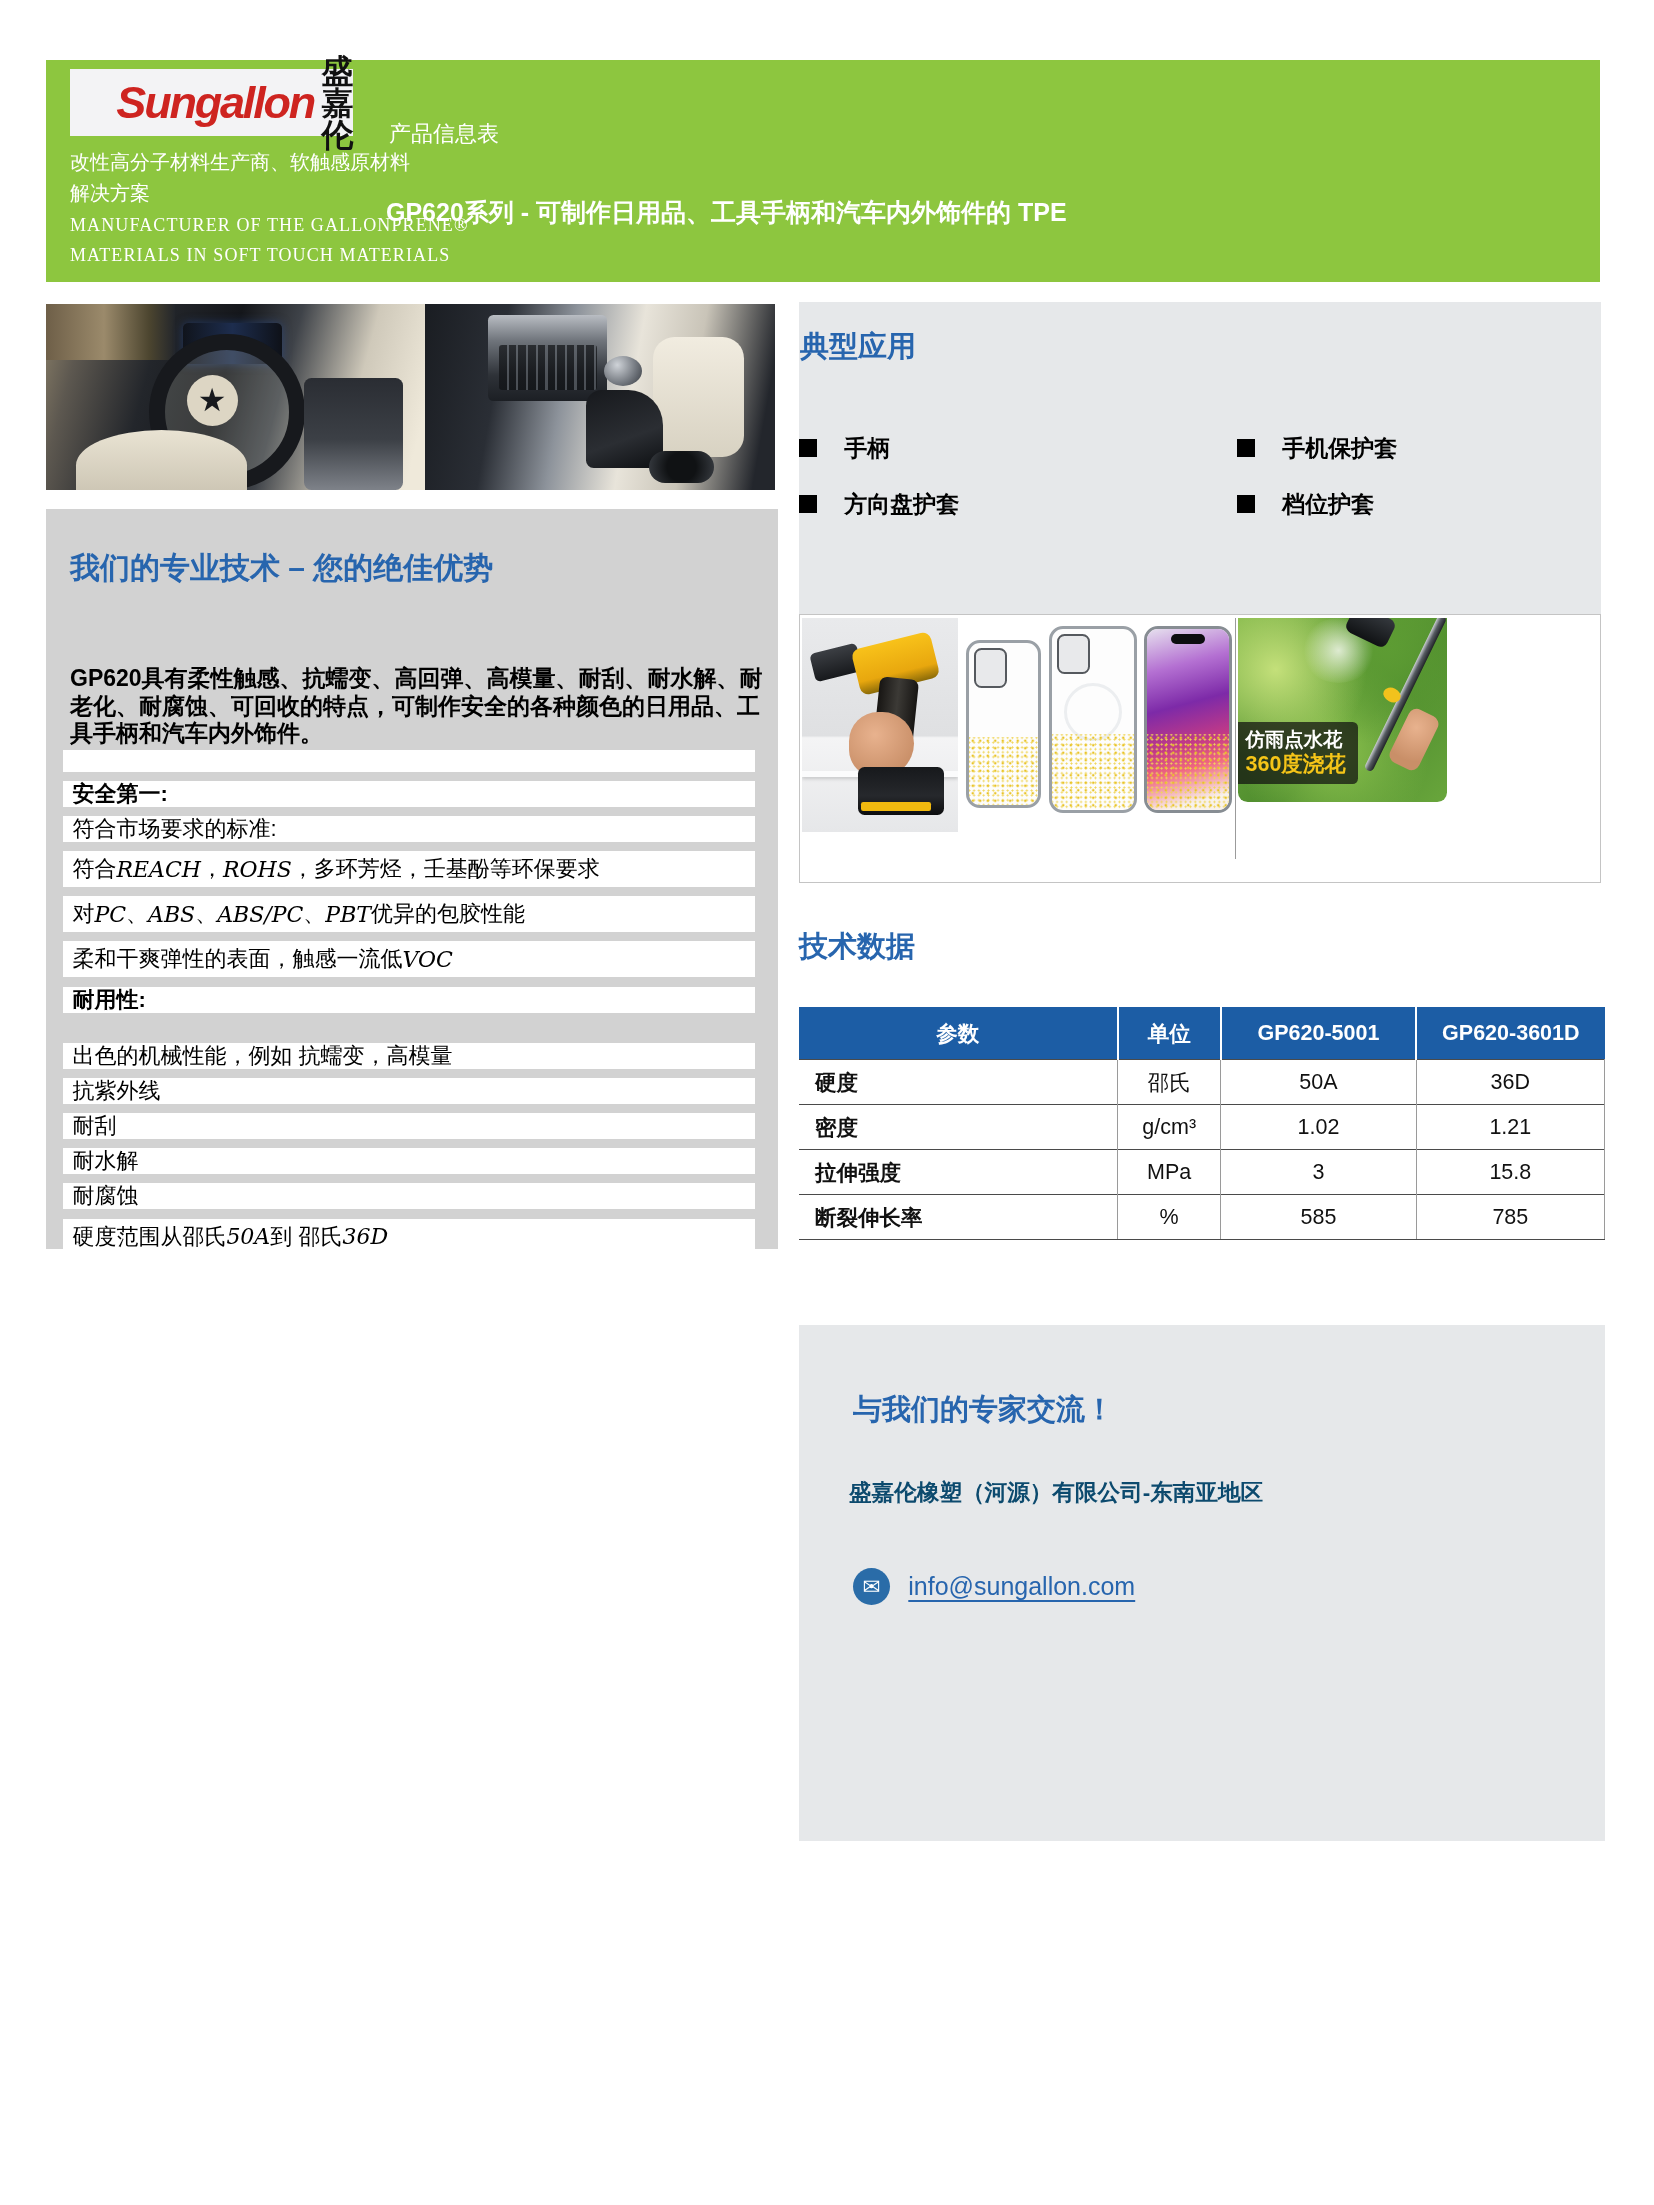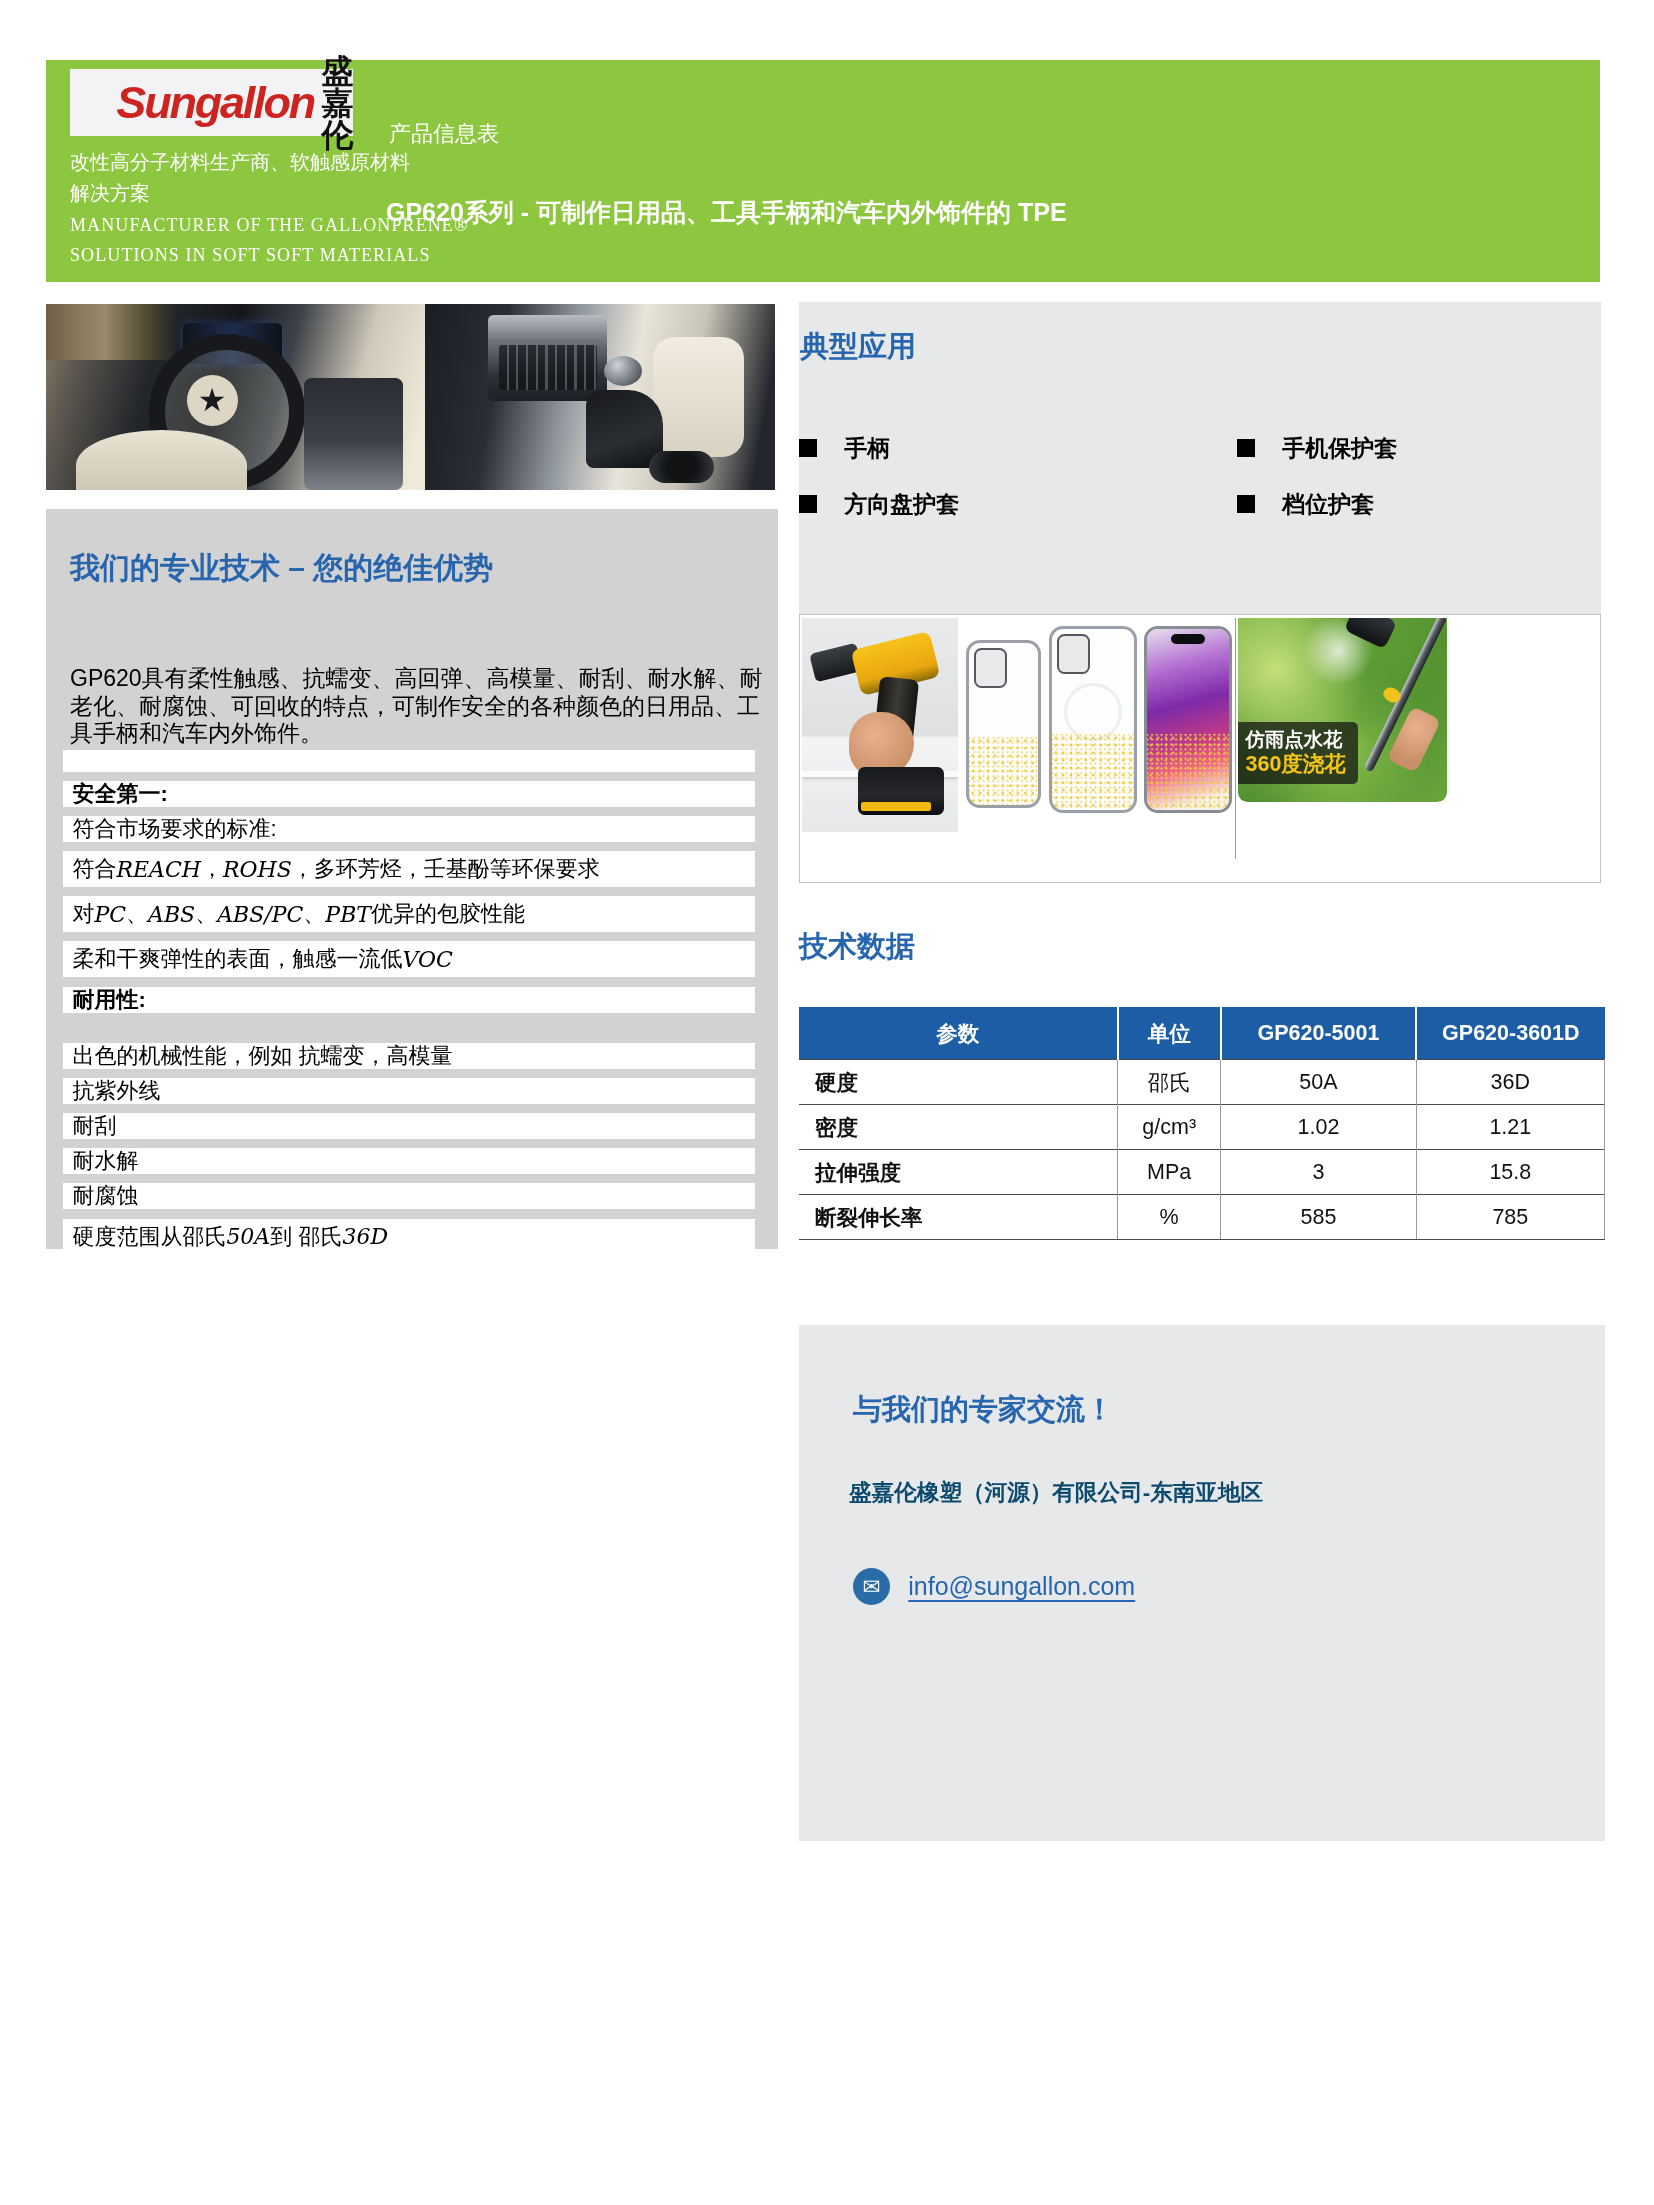--- a/index.html
+++ b/index.html
@@ -59,21 +59,21 @@
   .app-cols{position:absolute;left:0;top:108px;width:100%;display:flex;}
   .app-col{display:flex;flex-direction:column;}
   .app-col.c1{width:438px;}
   .app-row{display:flex;align-items:center;height:36px;margin-top:20px;}
   .bullet-sq{width:18.3px;height:18.3px;background:#000;flex:0 0 18.3px;}
   .app-label{margin-left:27px;font-size:23px;font-weight:600;color:#000;}
 
   
   .adv-box{left:46px;top:509px;width:732px;height:740px;background:#D2D2D2;}
   .adv-title{position:absolute;left:24px;top:39px;font-size:30px;font-weight:bold;color:#2765AE;white-space:nowrap;}
-  .adv-para{position:absolute;left:24px;top:156px;width:700px;font-size:23px;font-weight:400;line-height:27.5px;color:#000;}
+  .adv-para{position:absolute;left:24px;top:156px;width:700px;font-size:23px;font-weight:700;line-height:27.5px;color:#000;}
   .bars{position:absolute;left:16.7px;top:241px;width:692px;}
   .bar{background:#fff;display:flex;align-items:center;padding-left:9.7px;margin-bottom:9.2px;
     font-size:22px;color:#000;}
   .bar.spacer{height:21.5px;}
   .bar.head{height:26px;font-weight:bold;}
   .bar.normal{height:26px;}
   .bar.tall{height:36px;}
   .bar.gapafter{margin-bottom:30px;}
   .latin{font-family:"DejaVu Serif",serif;font-style:italic;}
 
@@ -150,21 +150,21 @@
 <body>
 
 <div class="abs header-band">
   <div class="abs logo-box">
     <span class="logo-en">Sungallon</span>
     <span class="logo-cn">盛嘉伦</span>
   </div>
   <div class="abs tagline" style="left:24px;top:89px;">改性高分子材料生产商、软触感原材料</div>
   <div class="abs tagline" style="left:24px;top:120px;">解决方案</div>
   <div class="abs tagline en" style="left:24px;top:155px;">MANUFACTURER OF THE GALLONPRENE®</div>
-  <div class="abs tagline en" style="left:24px;top:185px;">SOLUTIONS IN SOFT SOFT MATERIALS</div>
+  <div class="abs tagline en" style="left:24px;top:185px;">MATERIALS IN SOFT TOUCH MATERIALS</div>
   <div class="abs doc-type" style="left:343px;top:59px;">产品信息表</div>
   <div class="abs doc-title" style="left:340px;top:136px;">GP620系列 - 可制作日用品、工具手柄和汽车内外饰件的 TPE</div>
 </div>
 
 <div class="abs photo car1">
   <div class="window"></div>
   <div class="screen"></div>
   <div class="wheel"></div>
   <div class="hub"></div>
   <div class="star">★</div>

